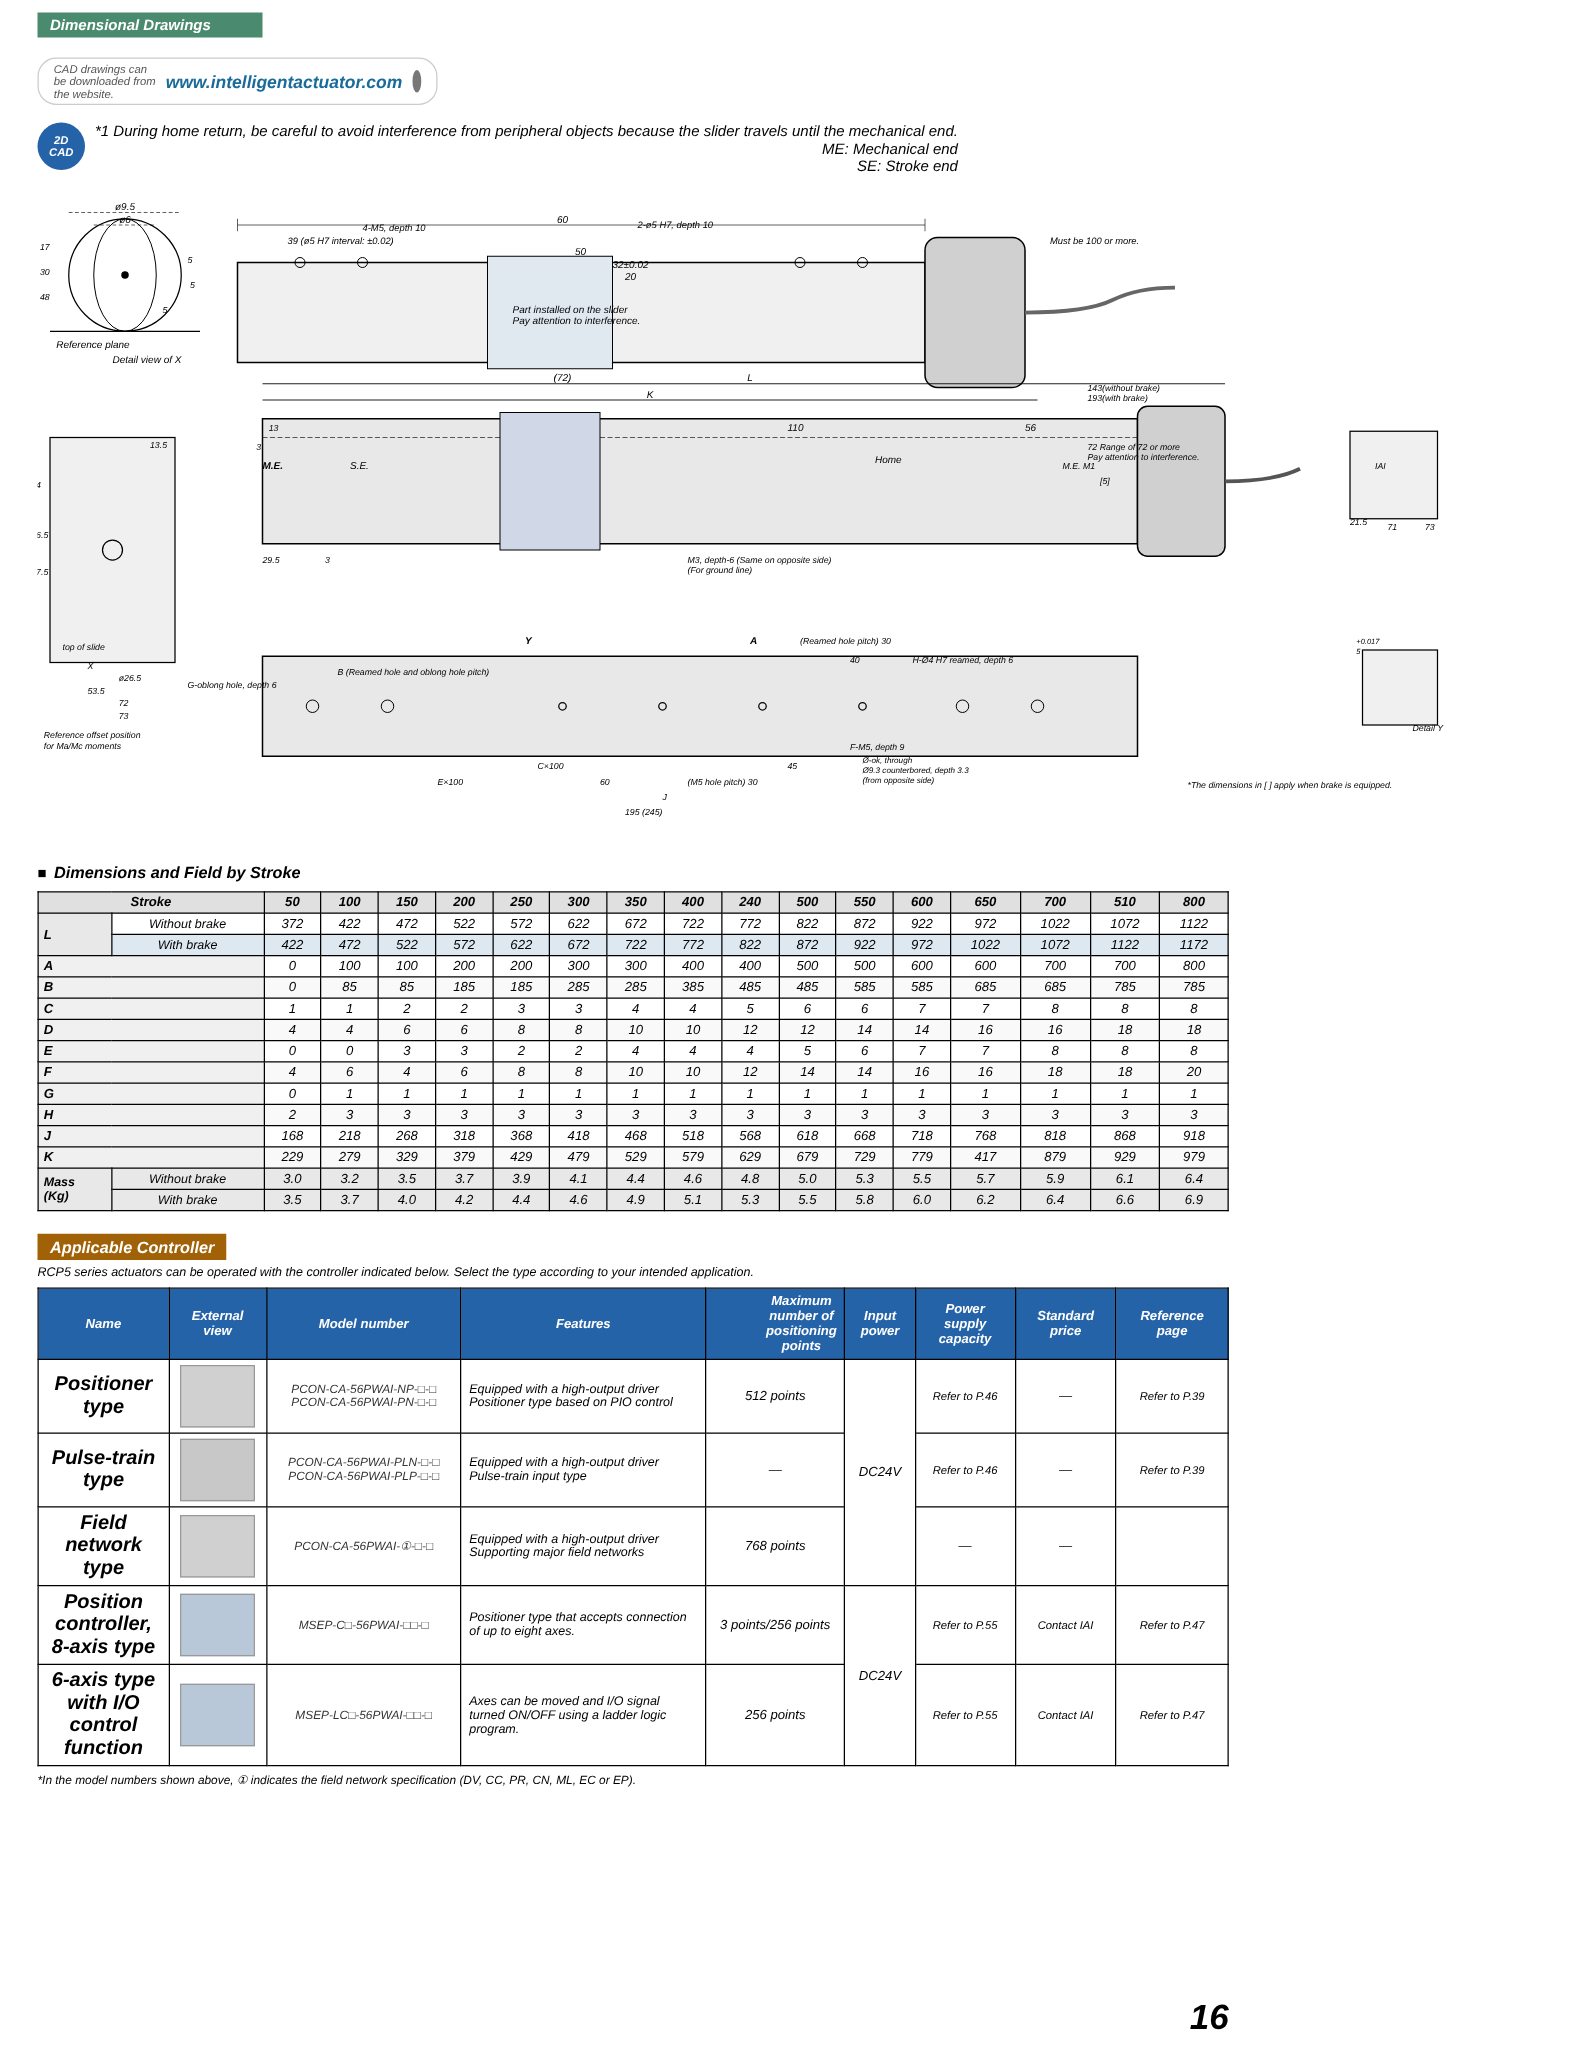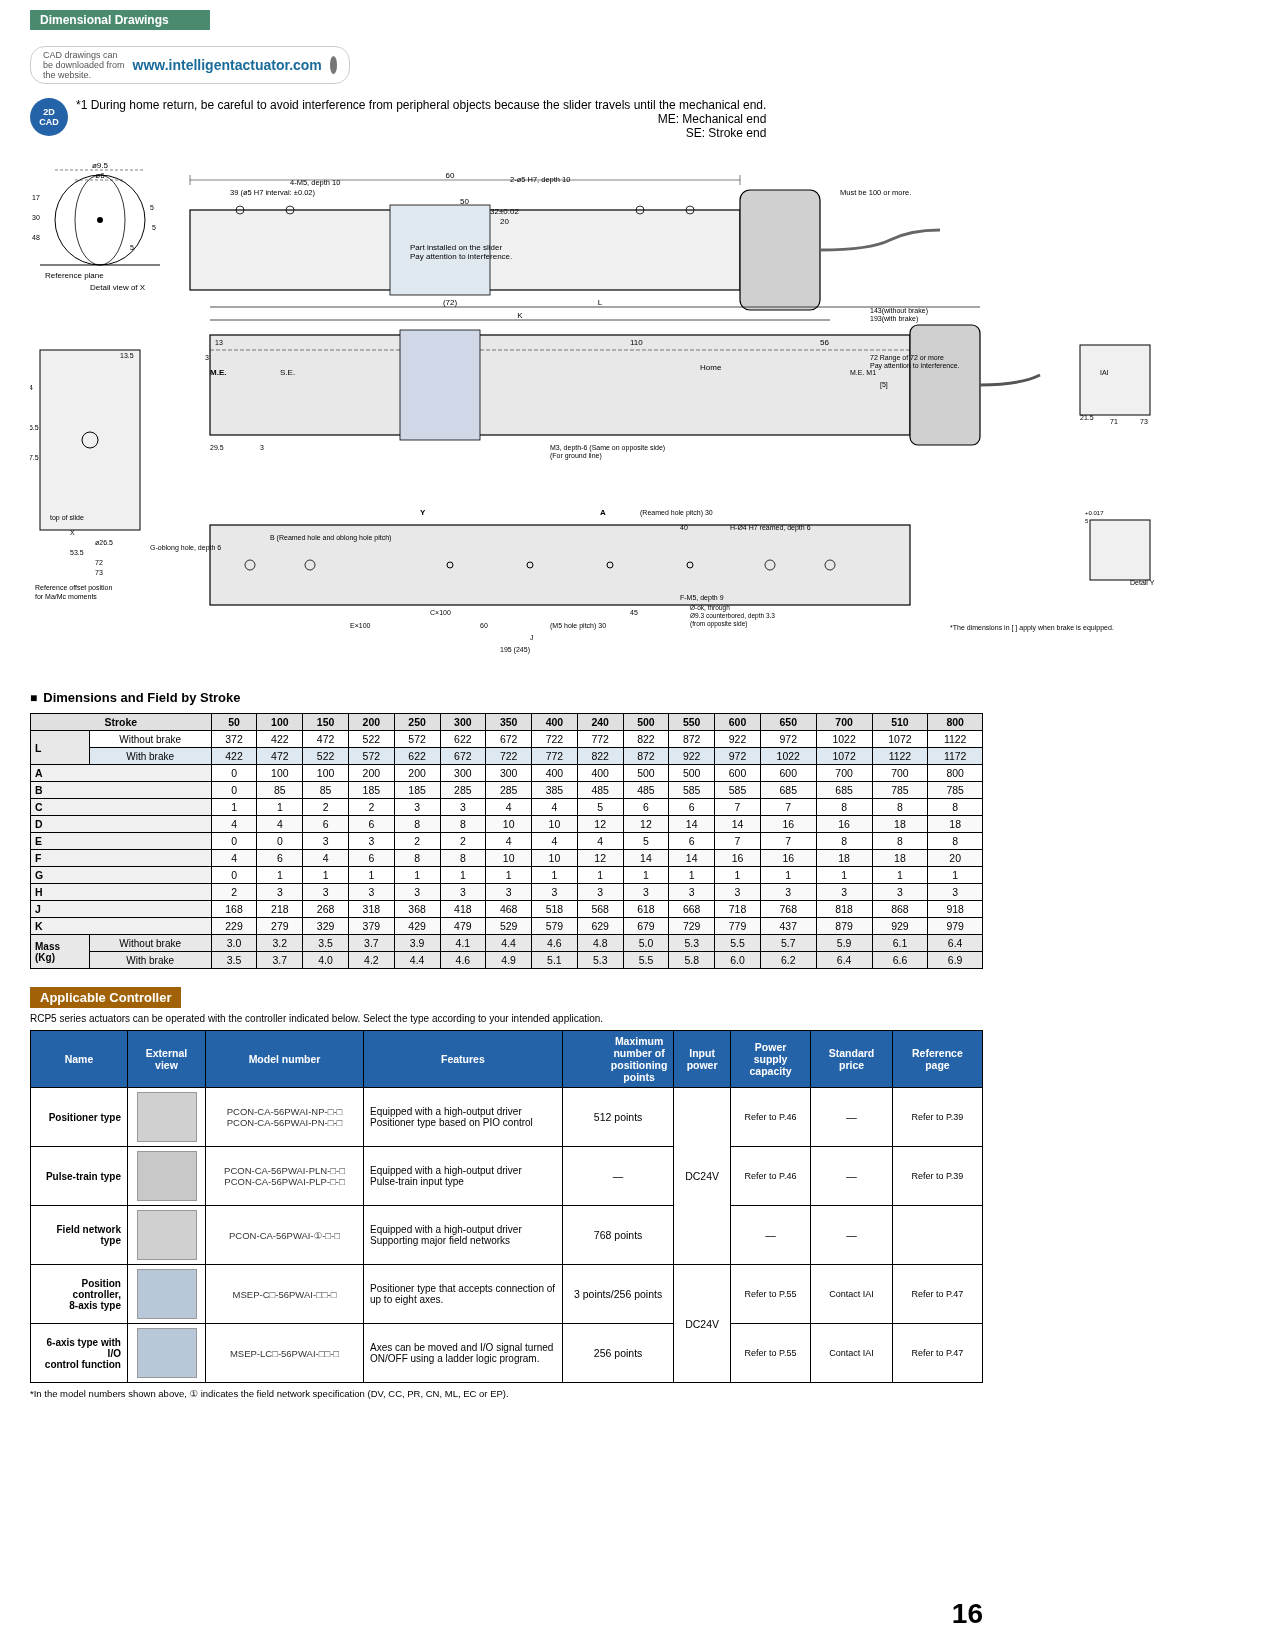--- a/index.html
+++ b/index.html
@@ -11,20 +11,21 @@
       font-size: 11px;
       color: #000;
       position: relative;
     }
 
     .page-container {
       width: 1013px;
       min-height: 1650px;
       padding: 10px 30px;
       position: relative;
+      font-style: italic;
     }
 
     
     .cad-bar {
       display: flex;
       align-items: center;
       border: 1px solid #ccc;
       border-radius: 15px;
       padding: 3px 12px;
       width: 320px;
@@ -106,23 +107,23 @@
       padding: 4px 6px;
       font-weight: bold;
     }
     .controller-table td {
       border: 1px solid #000;
       text-align: center;
       padding: 4px 6px;
       vertical-align: middle;
     }
     .controller-table .name-col {
-      text-align: right;
+      text-align: center;
       font-weight: bold;
-      font-size: 10px;
+      font-size: 16px;
     }
     .controller-table .features-col {
       text-align: left;
     }
     .model-text {
       font-size: 9.5px;
       color: #333;
     }
     .features-text {
       font-size: 10px;
@@ -642,21 +643,21 @@
             <td>329</td>
             <td>379</td>
             <td>429</td>
             <td>479</td>
             <td>529</td>
             <td>579</td>
             <td>629</td>
             <td>679</td>
             <td>729</td>
             <td>779</td>
-            <td>437</td>
+            <td>417</td>
             <td>879</td>
             <td>929</td>
             <td>979</td>
         </tr>
 
         <tr class="without-brake-row mass-row">
           <td rowspan="2" class="label-col" style="font-size:10px;background:#e8e8e8;font-weight:bold;">Mass<br>(Kg)</td>
           <td class="sub-label">Without brake</td>
           <td>3.0</td>
             <td>3.2</td>

